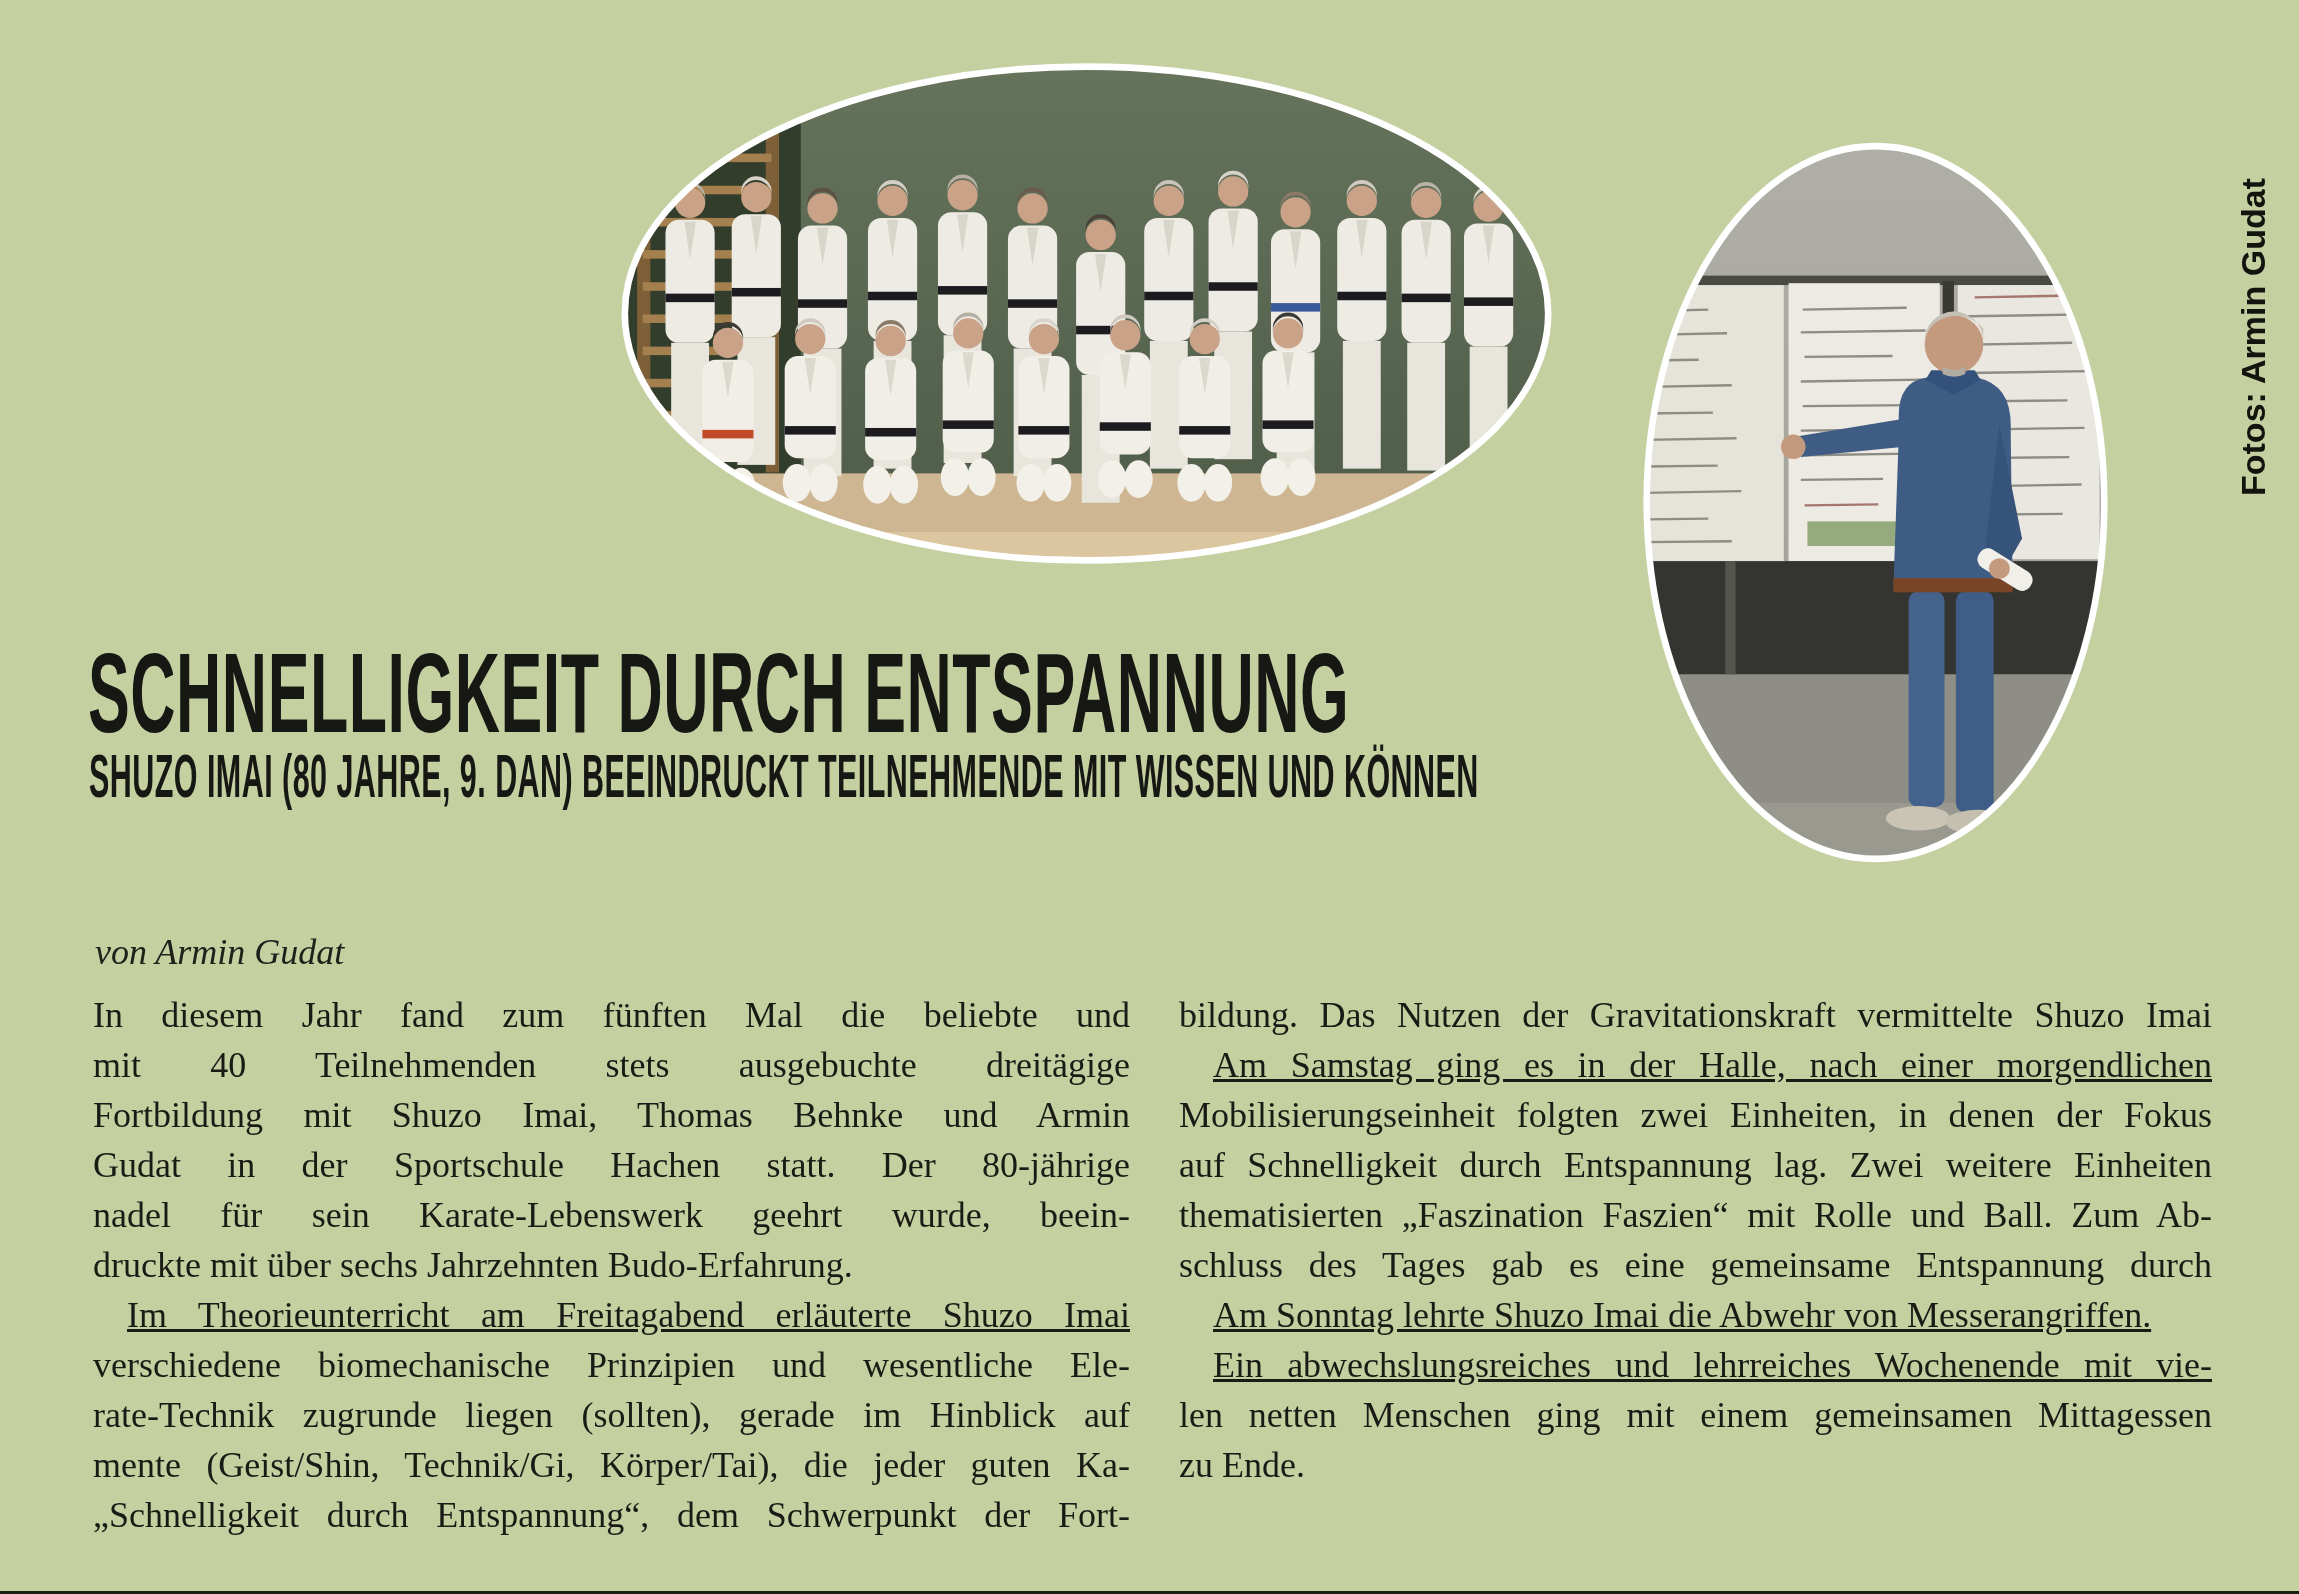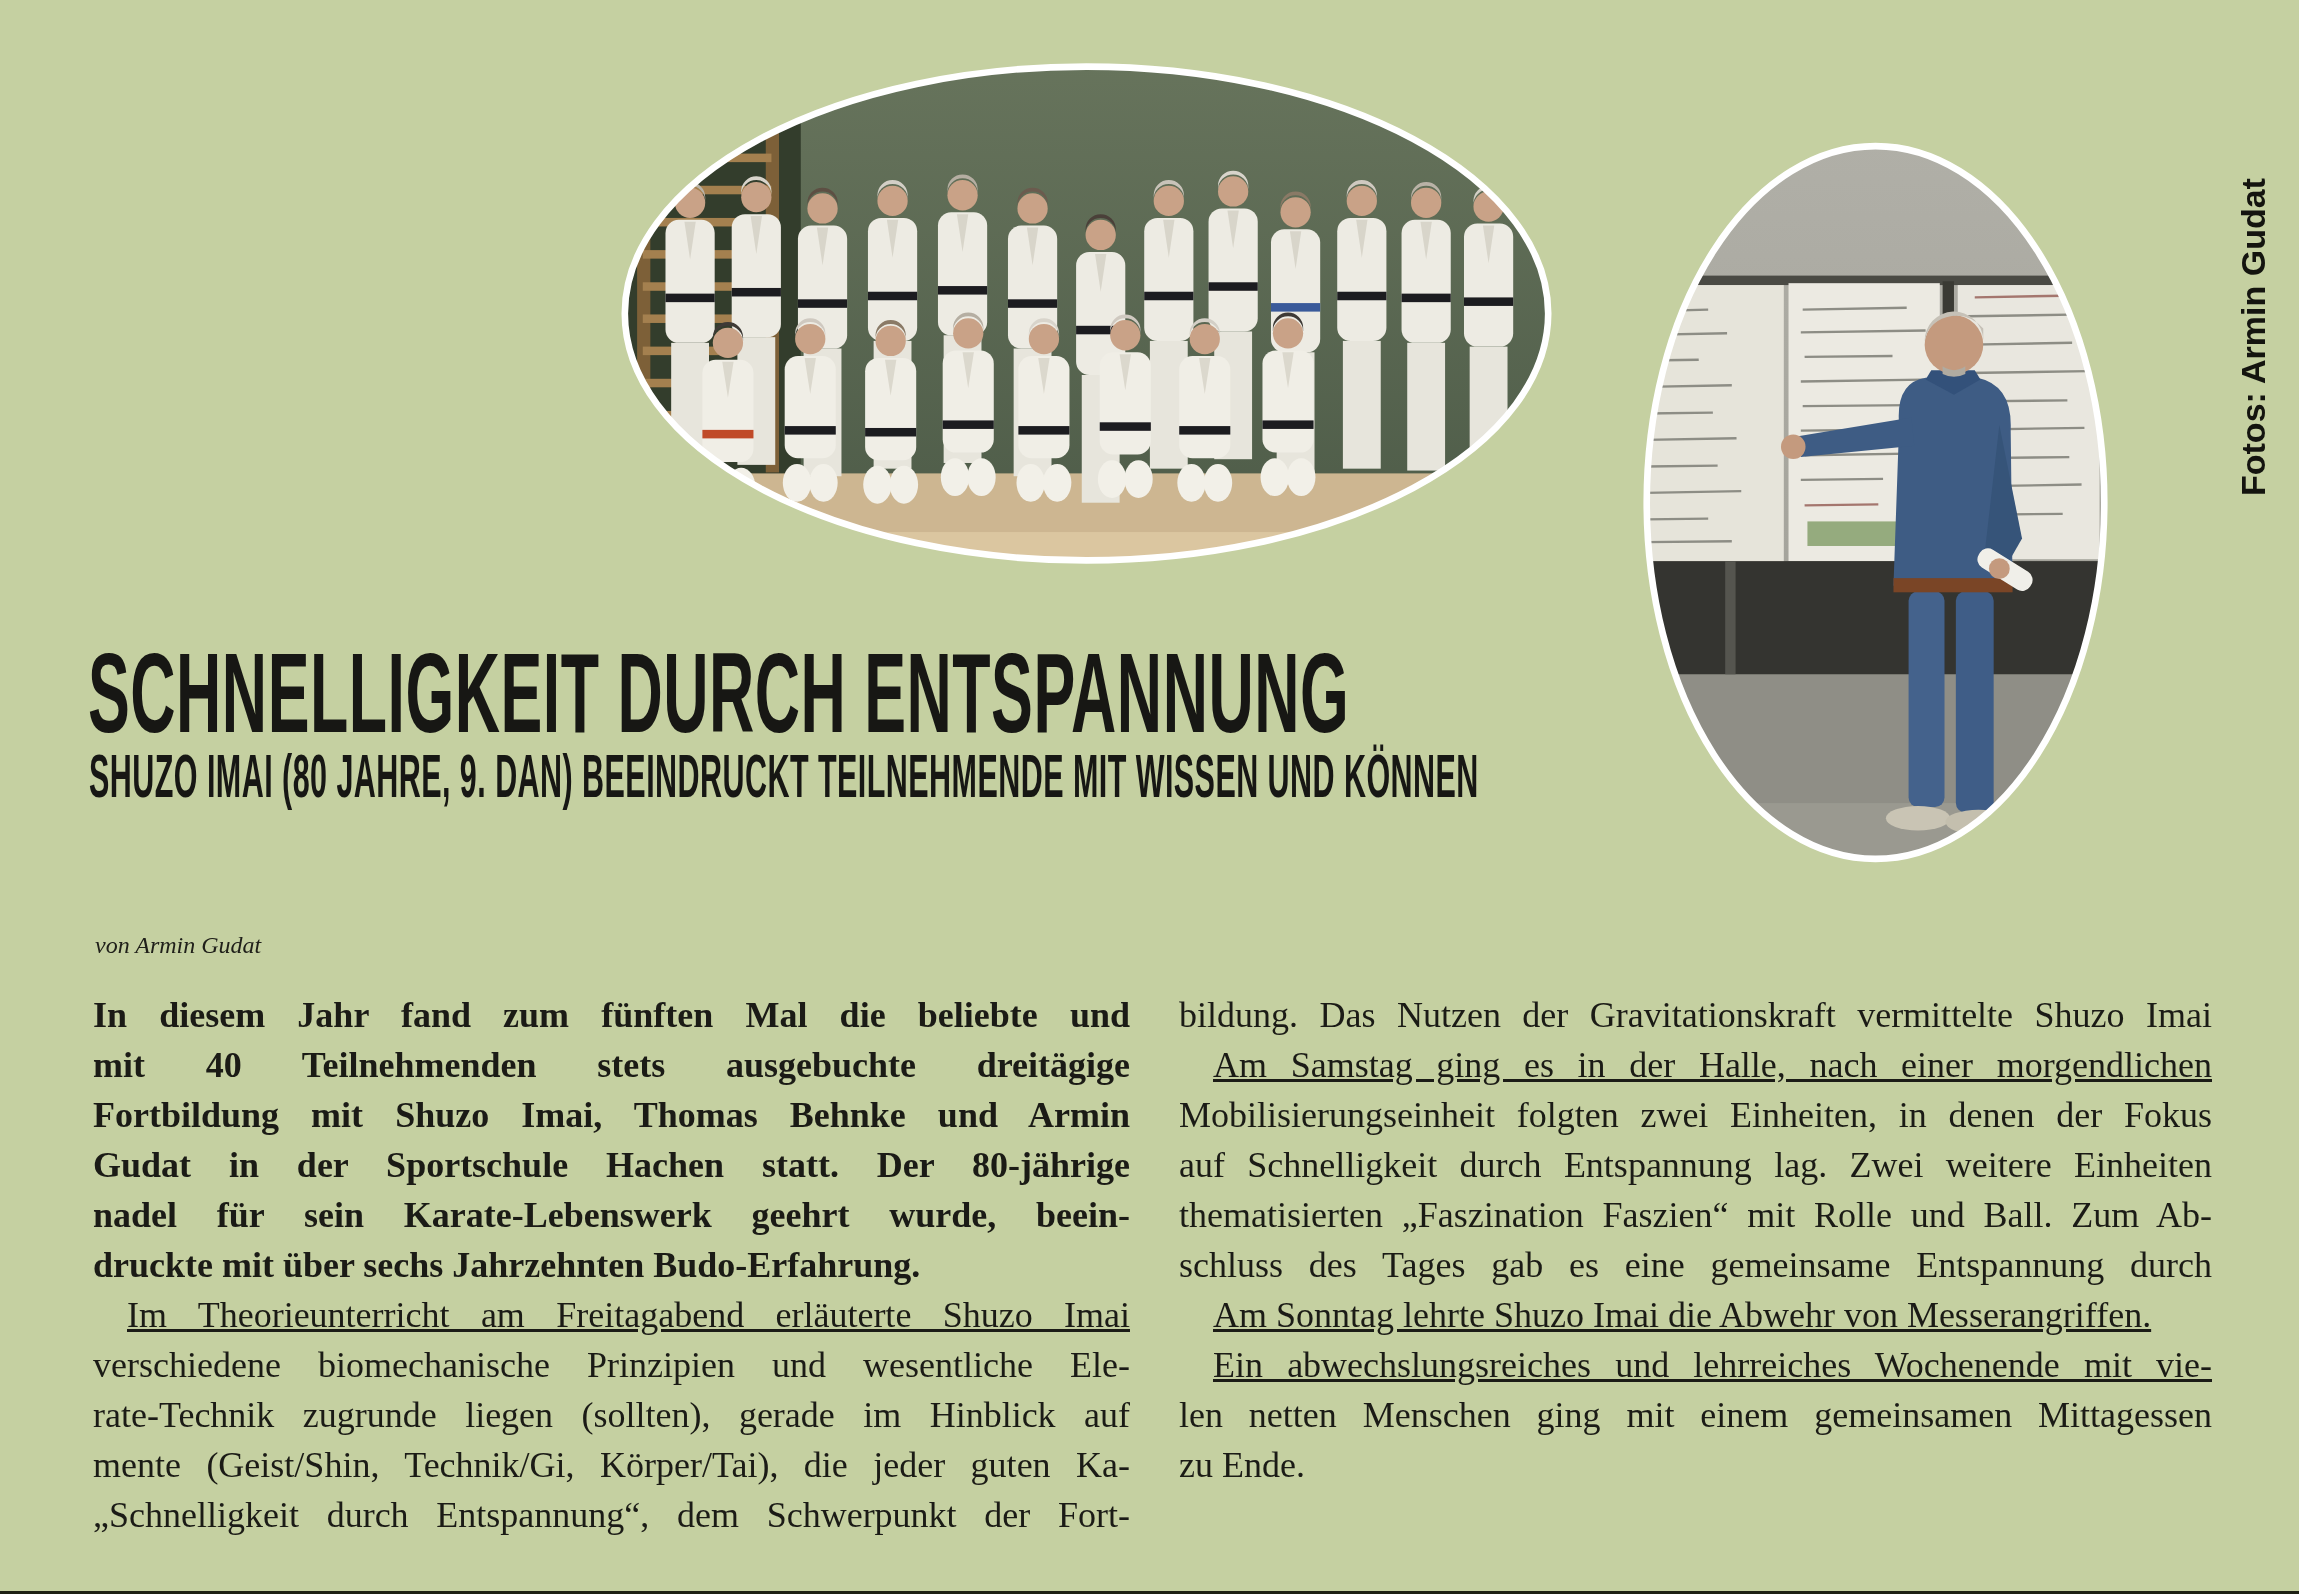--- a/index.html
+++ b/index.html
@@ -22,31 +22,31 @@
   .subheadline{
     left:89px;top:746px;
     font-family:"Liberation Sans", sans-serif;
     font-weight:bold;font-size:61px;line-height:1;
     white-space:nowrap;color:#171714;
     transform:scaleX(0.50);transform-origin:left top;
     letter-spacing:0.9px;
   }
   .byline{
     left:95px;top:931px;
-    font-style:italic;font-size:24px;line-height:1.2;color:#20201a;
+    font-style:italic;font-size:36px;line-height:1.2;color:#20201a;
   }
   
   .column{top:990px;font-size:36px;}
   .column .line{
     height:50px;line-height:50px;overflow:hidden;
     text-align:justify;text-align-last:justify;
     white-space:normal;
   }
   .column .line.end{text-align-last:left;}
-  .column .line.bold{font-weight:bold;}
+  .column .line.bold{font-weight:normal;}
   .column .line.ind{text-indent:34px;text-decoration:underline;}
   .col-left{left:93px;width:1037px;}
   .col-right{left:1179px;width:1033px;}
   
   .photo-credit{
     left:2235px;top:496px;
     font-family:"Liberation Sans", sans-serif;
     font-weight:bold;font-size:34px;line-height:1.1;
     white-space:nowrap;color:#14140f;
     transform:rotate(-90deg);transform-origin:0 0;

